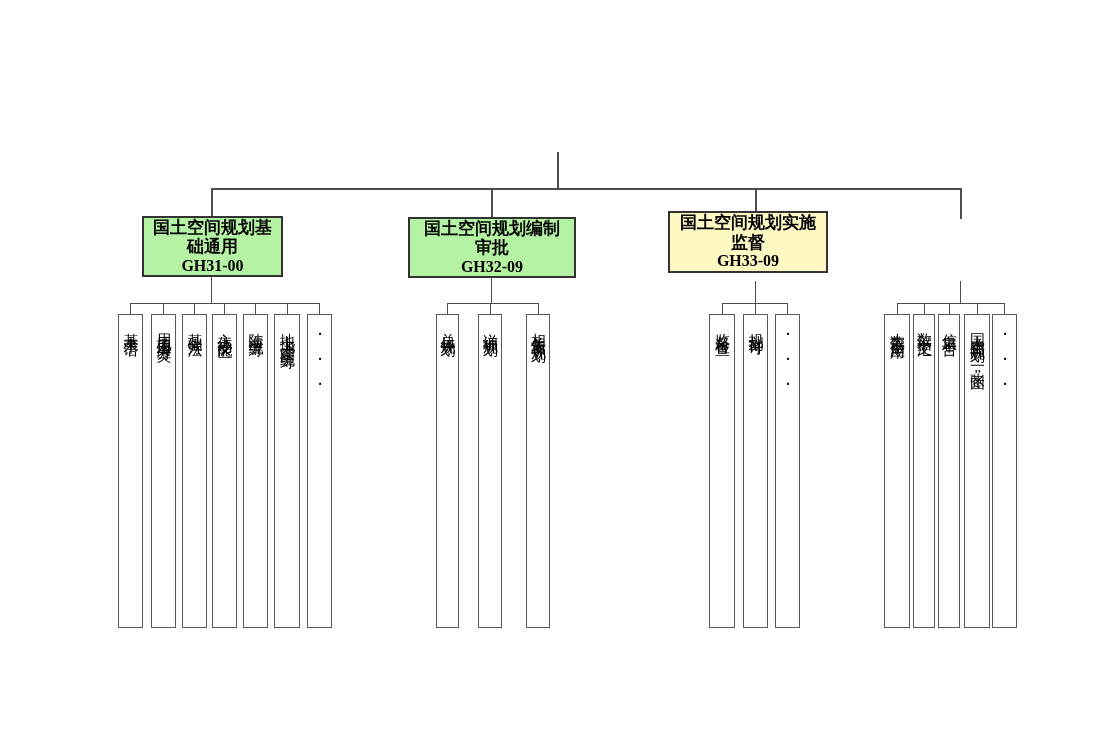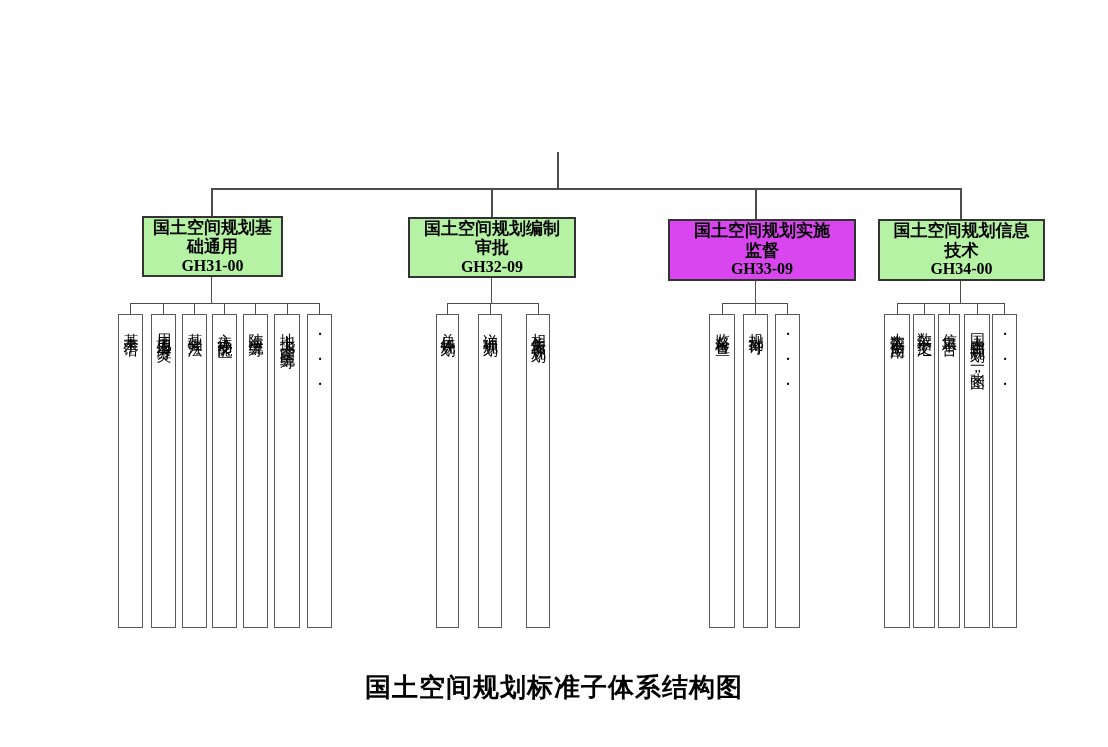--- a/index.html
+++ b/index.html
@@ -49,29 +49,24 @@
   <div class="box group-box" style="left:142px;top:216px;width:141px;height:61px;background:#b5f2a3;">
     <div>国土空间规划基</div>
     <div>础通用</div>
     <div class="code">GH31-00</div>
   </div>
   <div class="box group-box" style="left:408px;top:217px;width:168px;height:61px;background:#b5f2a3;text-align:right;">
     <div>国土空间规划编制</div>
     <div>审批</div>
     <div class="code">GH32-09</div>
   </div>
-  <div class="box group-box" style="left:668px;top:219px;width:188px;height:62px;background:#d946ef;">
+  <div class="box group-box" style="left:668px;top:211px;width:160px;height:62px;background:#fef9c3;">
     <div>国土空间规划实施</div>
     <div>监督</div>
     <div class="code">GH33-09</div>
-  </div>
-  <div class="box group-box" style="left:878px;top:219px;width:167px;height:62px;background:#b5f2a3;">
-    <div>国土空间规划信息</div>
-    <div>技术</div>
-    <div class="code">GH34-00</div>
   </div>
 
   <div class="line" style="left:211px;top:277px;width:1px;height:26px;"></div>
   <div class="line" style="left:491px;top:278px;width:1px;height:25px;"></div>
   <div class="line" style="left:755px;top:281px;width:1px;height:22px;"></div>
   <div class="line" style="left:960px;top:281px;width:1px;height:22px;"></div>
 
   <div class="line" style="left:130px;top:303px;width:190px;height:1px;"></div>
   <div class="line" style="left:447px;top:303px;width:92px;height:1px;"></div>
   <div class="line" style="left:722px;top:303px;width:66px;height:1px;"></div>
@@ -150,15 +145,14 @@
   <div class="box vbox" style="left:938px;top:314px;width:22px;height:314px;">
     <span class="vtext">信息平台</span>
     </div>
   <div class="box vbox" style="left:964px;top:314px;width:26px;height:314px;">
     <span class="vtext">国土空间规划“一张图”</span>
     </div>
   <div class="box vbox" style="left:992px;top:314px;width:25px;height:314px;">
     <span class="vtext dots">···</span>
     </div>
 
-  <div class="caption" style="top:670px;">国土空间规划标准子体系结构图</div>
 
 </div>
 
 </body></html>

